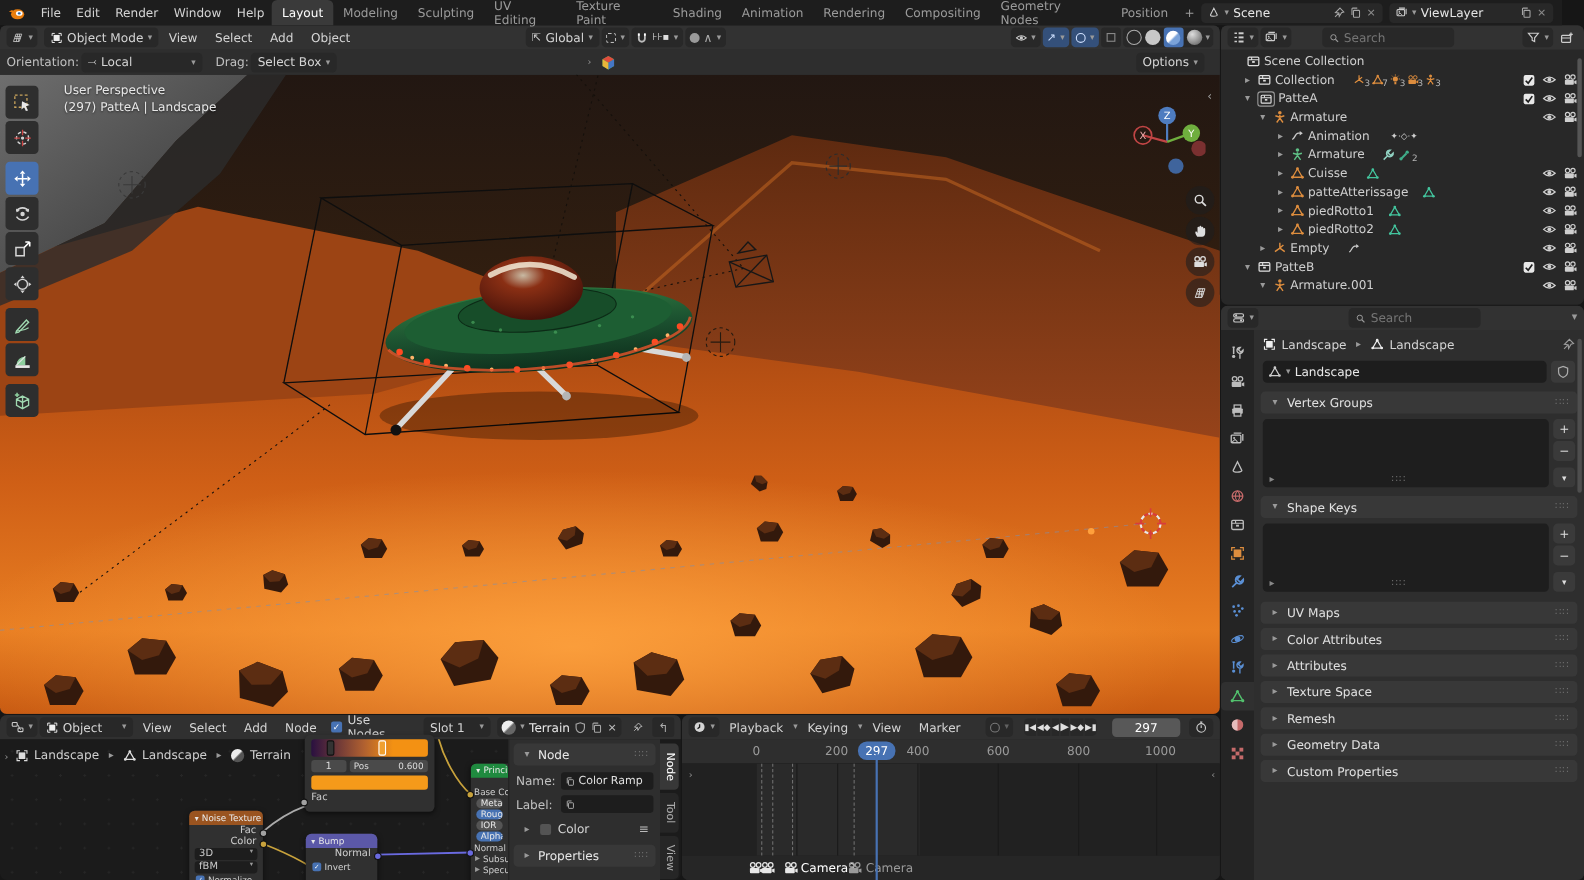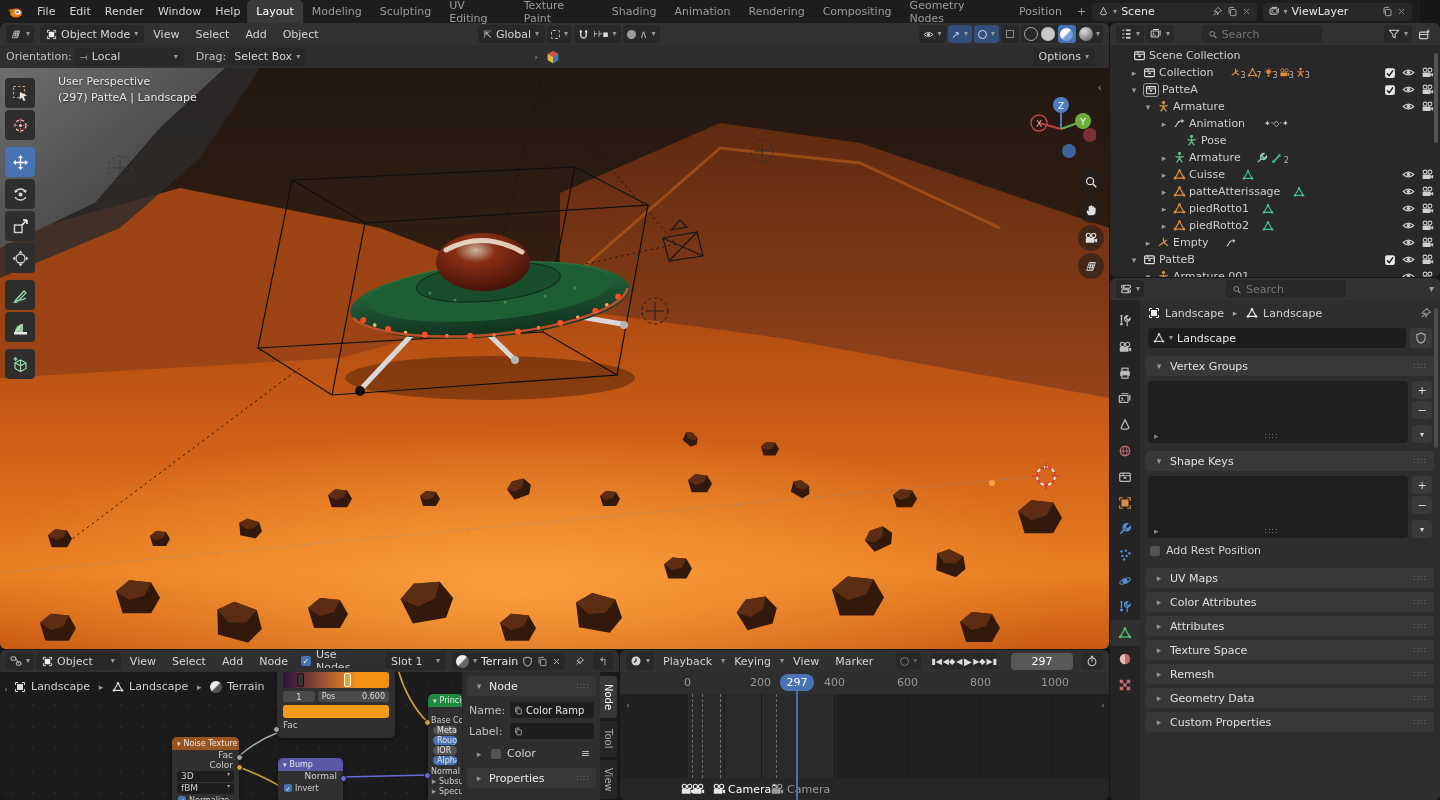--- a/index.html
+++ b/index.html
@@ -766,27 +766,20 @@
 
     <div class="orow" style="padding-left:48px">
       <span class="chev">▸</span>
         <svg class="s" width="13" height="13" color="#c9c9c9">
           <use href="#i-action"></use>
         </svg>
       <span class="lbl">Animation</span>
       <span style="margin-left:16px;color:#cfcfcf;font-size:8px">✦·◇·✦</span>
     </div>
 
-    <div class="orow" style="padding-left:60px">
-      <span class="chev"> </span>
-        <svg class="s" width="13" height="13" color="#5fc186">
-          <use href="#i-fig"></use>
-        </svg>
-      <span class="lbl">Pose</span>
-    </div>
 
     <div class="orow" style="padding-left:48px">
       <span class="chev">▸</span>
         <svg class="s" width="13" height="13" color="#5fc186">
           <use href="#i-fig"></use>
         </svg>
       <span class="lbl">Armature</span>
       <span class="flex" style="margin-left:12px;gap:3px">
         <svg class="s" width="12" height="12" color="#8fd0c0">
             <use href="#i-wrench"></use>
@@ -1094,24 +1087,20 @@
       <div class="flex" style="align-items:stretch;padding:4px 8px;gap:4px">
         <div style="flex:1;height:62px;background:#1e1e1e;border-radius:4px;position:relative">
           <span class="abs" style="left:6px;bottom:2px;color:#888;font-size:9px">▸</span>
           <span class="abs dots" style="left:45%;bottom:2px">∷∷</span>
         </div>
         <div style="display:flex;flex-direction:column;gap:2px">
           <span class="ic" style="width:20px;height:18px;background:#3a3a3a;border-radius:4px;color:#ddd">+</span>
           <span class="ic" style="width:20px;height:18px;background:#3a3a3a;border-radius:4px;color:#ddd">−</span>
           <span class="ic" style="width:20px;height:18px;background:#3a3a3a;border-radius:4px;color:#ddd;margin-top:4px;font-size:8px">▾</span>
         </div>
-      </div>
-      <div class="flex" style="padding:2px 10px 6px;gap:6px">
-        <span class="cb off"></span>
-        <span>Add Rest Position</span>
       </div>
     </div>
 
     <div style="margin-top:4px;display:flex;flex-direction:column;gap:2px">
       <div class="panel-h">
           <span class="chev">▸</span>
           <span>UV Maps</span>
           <span class="dots">∷∷</span>
         </div>
       <div class="panel-h">

